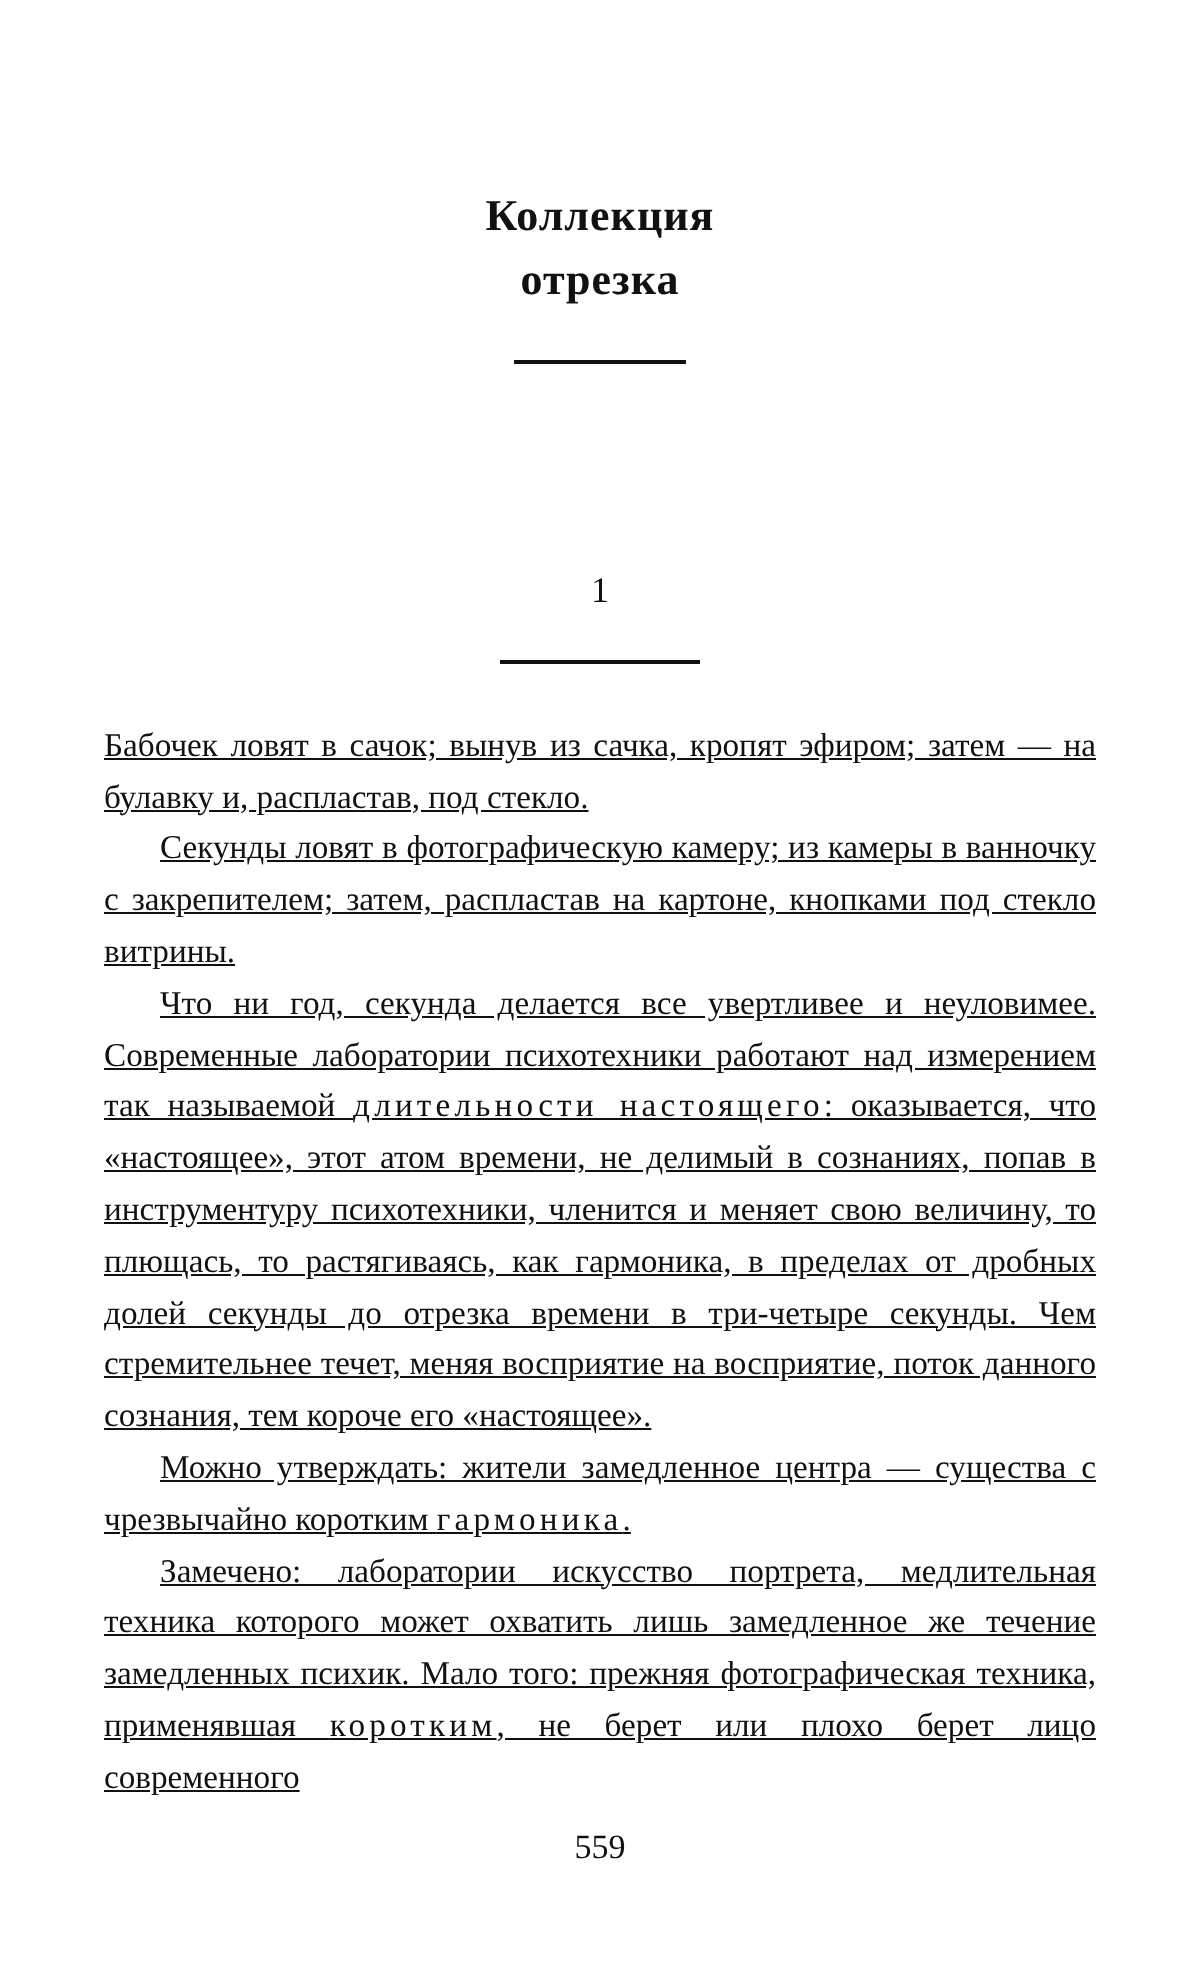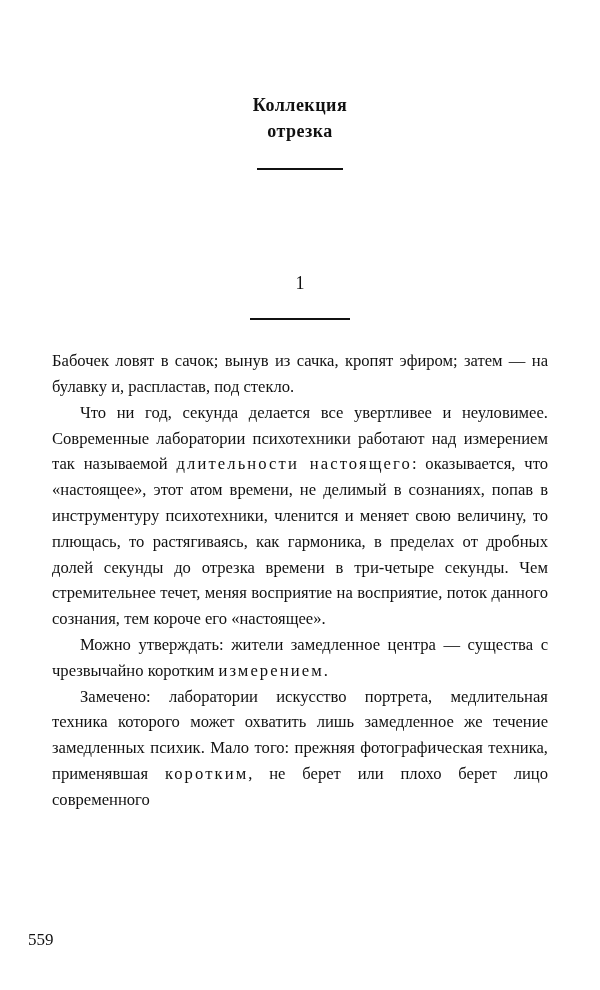--- a/index.html
+++ b/index.html
@@ -22,21 +22,21 @@
     left: 52px;
     right: 52px;
     top: 0;
     bottom: 0;
   }
   .title-block {
     margin-top: 92px;
     text-align: center;
   }
   .title-line {
-    font-size: 18px;
+    font-size: 22px;
     font-weight: bold;
     letter-spacing: 0.5px;
     line-height: 1.45;
   }
   .rule {
     width: 86px;
     height: 2px;
     background: #111111;
     margin: 24px auto 0 auto;
   }
@@ -52,58 +52,59 @@
     background: #111111;
     margin: 26px auto 0 auto;
   }
   .body-text {
     margin-top: 28px;
     font-size: 16.6px;
     line-height: 1.555;
     text-align: justify;
     text-justify: inter-word;
     hyphens: manual;
+    text-decoration: underline;
   }
   .body-text p {
     margin: 0;
     text-indent: 28px;
   }
   .body-text p.noindent {
     text-indent: 0;
   }
   .spaced {
     letter-spacing: 2.1px;
   }
   .folio {
     position: absolute;
     left: 0;
     right: 0;
-    bottom: 40px;
-    text-align: left;
+    bottom: 56px;
+    text-align: center;
     font-size: 17px;
-    padding-left: 28px;
   }
 </style>
 </head>
 <body>
 
 <div class="page">
   <div class="content">
 
     <div class="title-block">
       <div class="title-line">Коллекция</div>
       <div class="title-line">отрезка</div>
       <div class="rule"></div>
     </div>
 
     <div class="section-number">1</div>
     <div class="rule2"></div>
 
     <div class="body-text">
         <p class="noindent"><span>Бабочек ловят в сачок; вынув из сачка, кропят эфиром; затем — на булавку и, распластав, под стекло.</span></p>
+        <p><span>Секунды ловят в фотографическую камеру; из камеры в ванночку с закрепителем; затем, распластав на картоне, кнопками под стекло витрины.</span></p>
         <p><span>Что ни год, секунда делается все увертливее и неуловимее. Современные лаборатории психотехники работают над измерением так называемой </span><span class="spaced">длительности настоящего</span><span>: оказывается, что «настоящее», этот атом времени, не делимый в сознаниях, попав в инструментуру психотехники, членится и меняет свою величину, то плющась, то растягиваясь, как гармоника, в пределах от дробных долей секунды до отрезка времени в три-четыре секунды. Чем стремительнее течет, меняя восприятие на восприятие, поток данного сознания, тем короче его «настоящее».</span></p>
-        <p><span>Можно утверждать: жители замедленное центра — существа с чрезвычайно коротким </span><span class="spaced">измерением</span><span>.</span></p>
+        <p><span>Можно утверждать: жители замедленное центра — существа с чрезвычайно коротким </span><span class="spaced">гармоника</span><span>.</span></p>
         <p><span>Замечено: лаборатории искусство портрета, медлительная техника которого может охватить лишь замедленное же течение замедленных психик. Мало того: прежняя фотографическая техника, применявшая </span><span class="spaced">коротким</span><span>, не берет или плохо берет лицо современного</span></p>
       </div>
 
   </div>
   <div class="folio">559</div>
 </div>
 
 </body></html>

